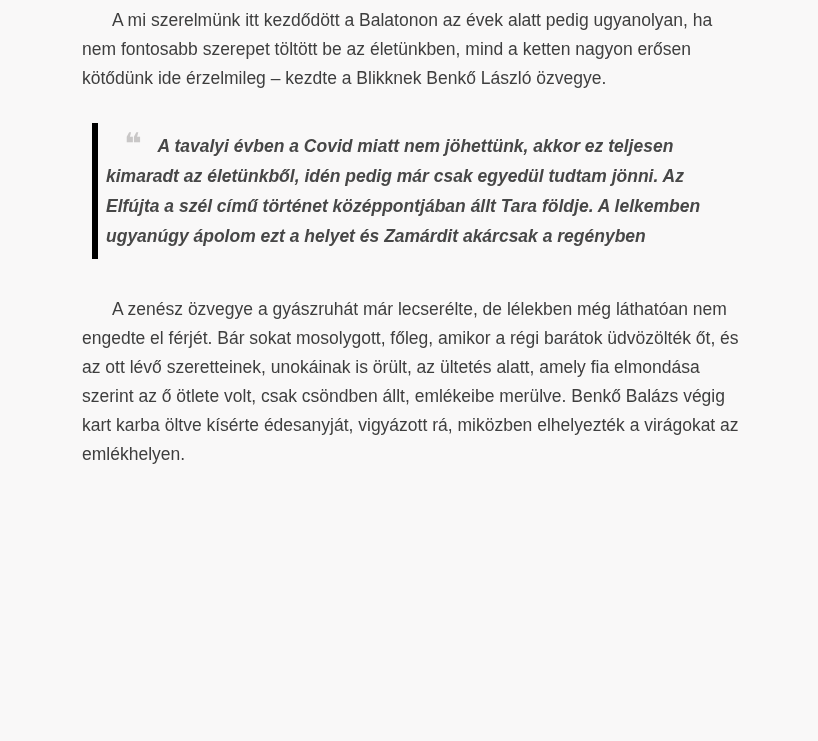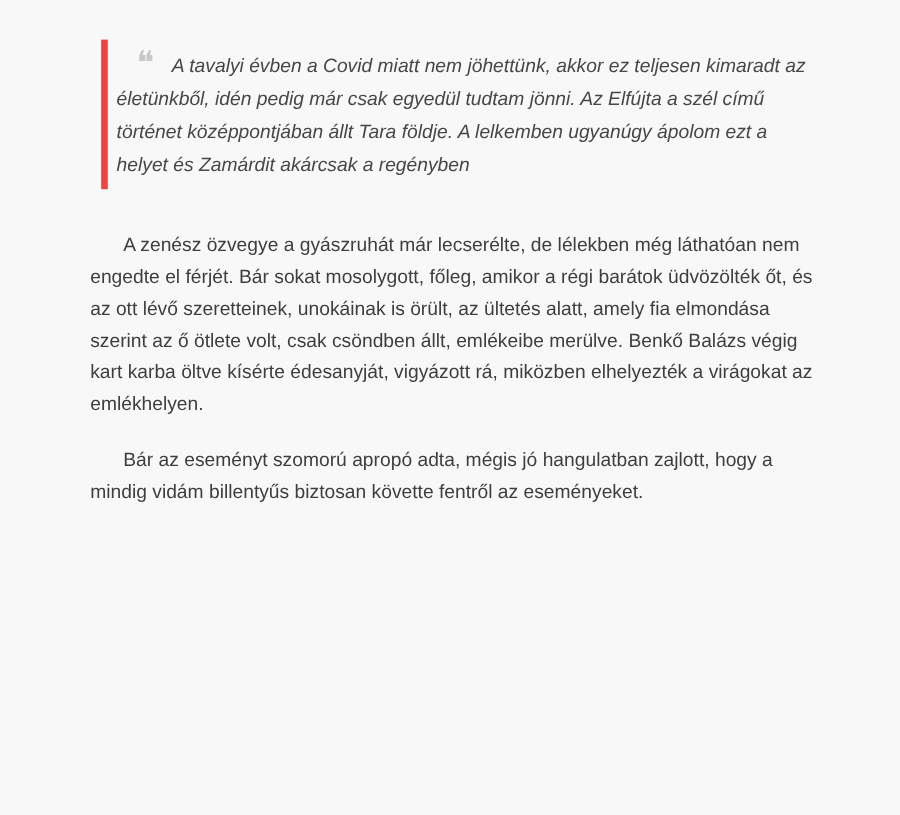--- a/index.html
+++ b/index.html
@@ -21,44 +21,45 @@
     padding-top: 6px;
     font-size: 17.5px;
     line-height: 29px;
   }
   .article p {
     margin: 0 0 22px 0;
     text-indent: 30px;
   }
   blockquote.pull-quote {
     margin: 30px 0 36px 10px;
-    border-left: 6px solid #ef4444;
+    border-left: 6px solid #000000;
     padding: 8px 10px 8px 8px;
     font-style: italic;
     color: #474747;
     line-height: 30px;
+    font-weight: bold;
   }
   .qmark {
     font-style: normal;
     font-size: 30px;
     color: #c9c7c7;
     line-height: 0;
     position: relative;
     top: 2px;
     margin: 0 16px 0 18px;
     letter-spacing: 0;
   }
 </style>
 </head>
 <body>
 
 <div class="article">
 
+  <p>A mi szerelmünk itt kezdődött a Balatonon az évek alatt pedig ugyanolyan, ha nem fontosabb szerepet töltött be az életünkben, mind a ketten nagyon erősen kötődünk ide érzelmileg – kezdte a Blikknek Benkő László özvegye.</p>
 
   <blockquote class="pull-quote"><span class="qmark">❝</span><span>A tavalyi évben a Covid miatt nem jöhettünk, akkor ez teljesen kimaradt az életünkből, idén pedig már csak egyedül tudtam jönni. Az Elfújta a szél című történet középpontjában állt Tara földje. A lelkemben ugyanúgy ápolom ezt a helyet és Zamárdit akárcsak a regényben</span></blockquote>
 
 
   <p>A zenész özvegye a gyászruhát már lecserélte, de lélekben még láthatóan nem engedte el férjét. Bár sokat mosolygott, főleg, amikor a régi barátok üdvözölték őt, és az ott lévő szeretteinek, unokáinak is örült, az ültetés alatt, amely fia elmondása szerint az ő ötlete volt, csak csöndben állt, emlékeibe merülve. Benkő Balázs végig kart karba öltve kísérte édesanyját, vigyázott rá, miközben elhelyezték a virágokat az emlékhelyen.</p>
 
-  <p>Bár az eseményt szomorú apropó adta, mégis jó hangulatban zajlott, hogy a mindig vidám billentyűs biztosan követte fentről az eseményeket.</p>
 
 
 </div>
 
 </body></html>

